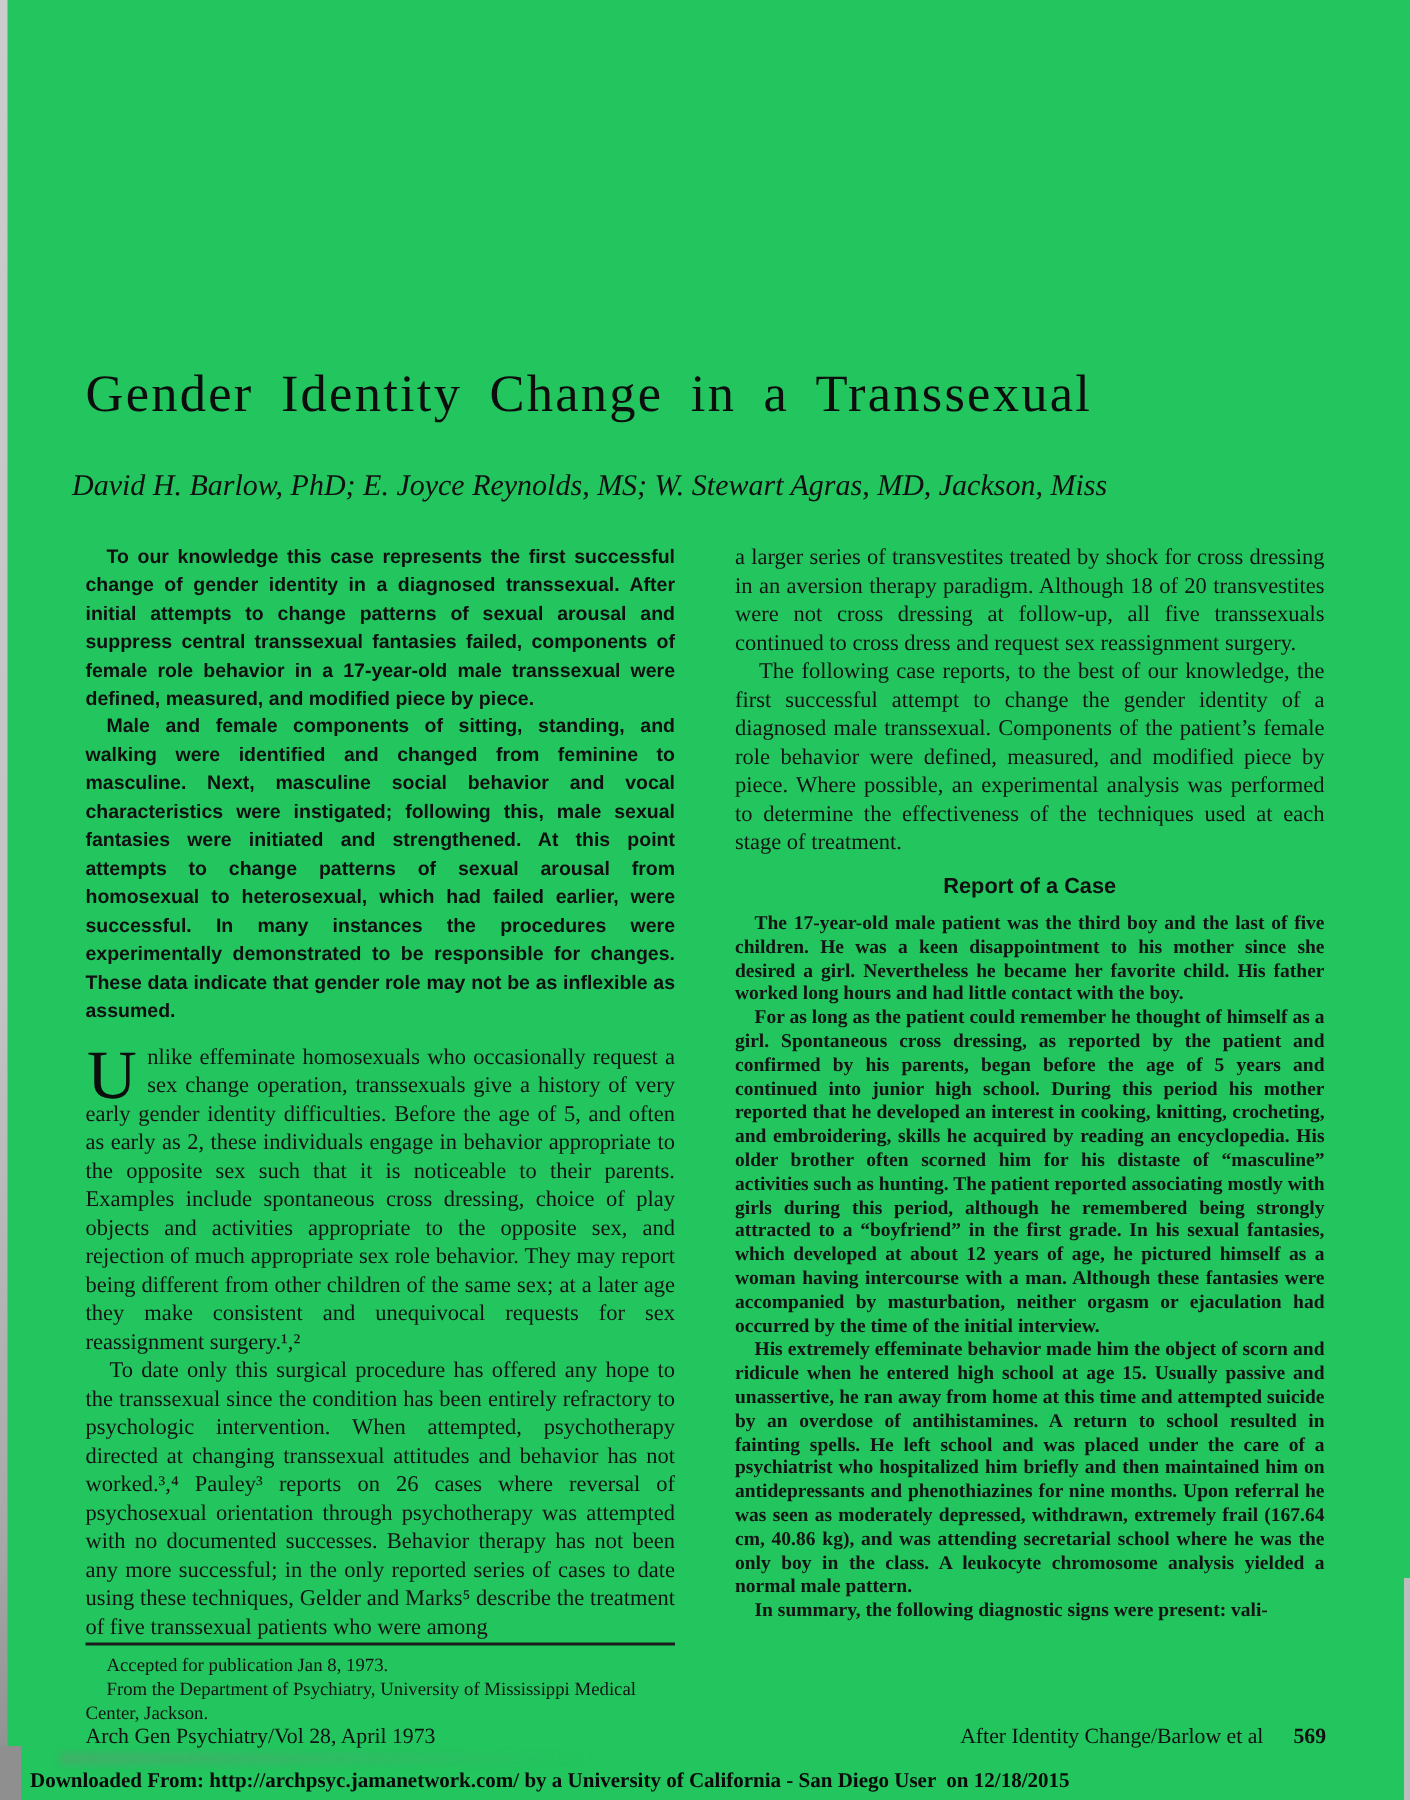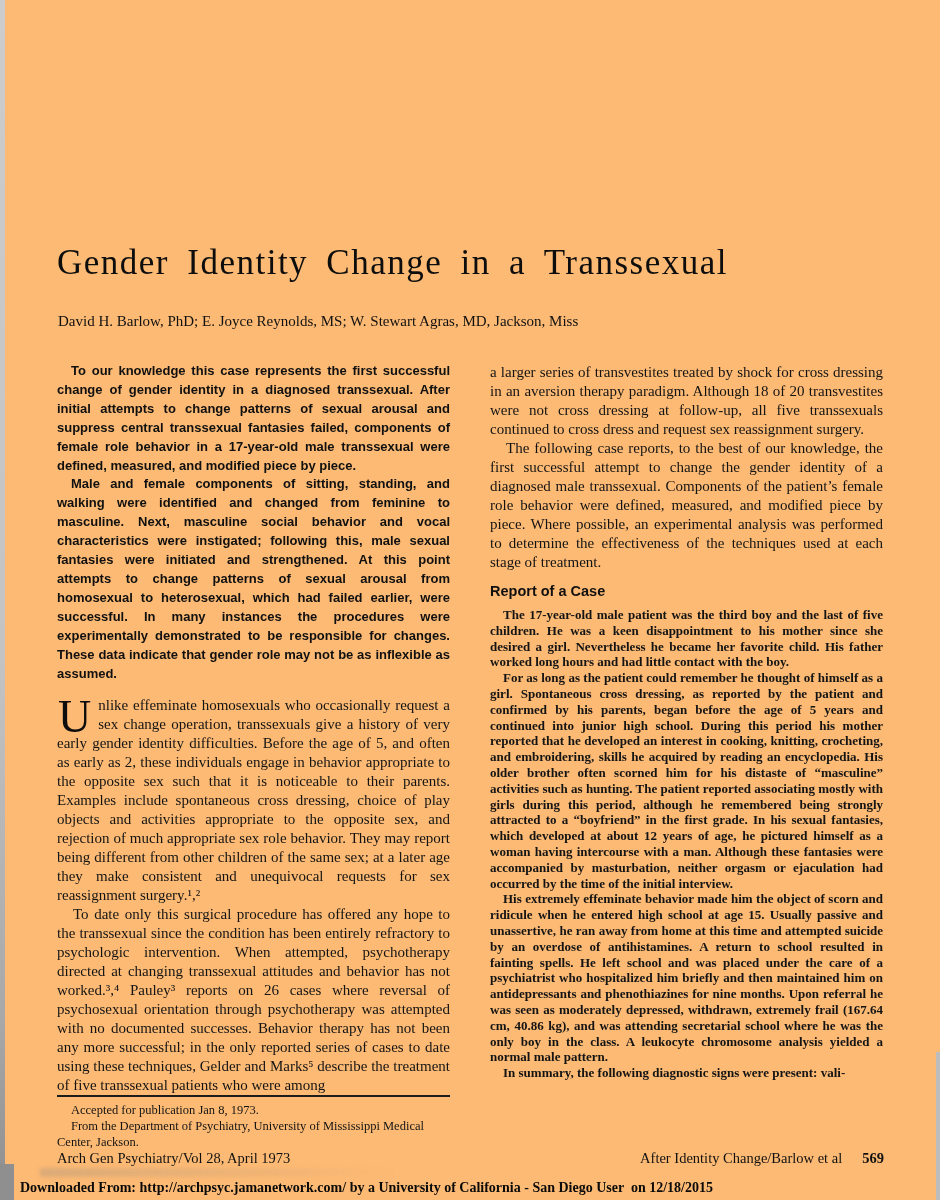--- a/index.html
+++ b/index.html
@@ -1,18 +1,18 @@
 <!DOCTYPE html>
 <html><head>
 <meta charset="utf-8">
 <style>
   html,body { margin:0; padding:0; background:#e9e9e9; }
   .page {
     position:relative; width:940px; height:1200px; margin:0 auto;
-    background:#fdba74; overflow:hidden;
+    background:#22c55e; overflow:hidden;
     font-family:"Liberation Serif", serif; color:#161616;
   }
   
   .edge-left {
     position:absolute; left:0; top:0; width:5px; height:1200px;
     background:linear-gradient(180deg,#cccccc 0%,#c3c3c3 55%,#a8a8a8 85%,#8d8d8d 100%);
   }
   .edge-corner {
     position:absolute; left:0; top:1164px; width:14px; height:36px;
     background:#8f8f8f;
@@ -26,22 +26,22 @@
     background:linear-gradient(90deg, rgba(130,130,130,0.28), rgba(130,130,130,0) 85%);
     filter:blur(2px);
   }
 
   .title {
     position:absolute; left:57px; top:243px; width:830px;
     font-size:35px; letter-spacing:1.5px; word-spacing:8px;
     font-weight:normal; color:#0d0d0d; margin:0;
   }
   .authors {
-    position:absolute; left:58px; top:313px; width:800px;
-    font-size:15px; color:#111;
+    position:absolute; left:48px; top:313px; width:800px;
+    font-size:20px; color:#111;font-style:italic;
   }
 
   .columns {
     position:absolute; left:57px; top:362px; width:826px;
     display:flex; gap:40px;
   }
   .col { width:399px; }
 
   .abstract {
     font-family:"Liberation Sans", sans-serif; font-weight:bold;
@@ -57,21 +57,21 @@
   p.dropcap { text-indent:0; }
   p.dropcap::first-letter {
     float:left; font-size:46px; line-height:35px;
     padding:3px 7px 0 1px; color:#0d0d0d;
   }
   .col-right .bodytext { margin-top:1px; }
   .col-right .bodytext p.no-indent { text-indent:0; }
 
   .section-heading {
     font-family:"Liberation Sans", sans-serif; font-weight:bold;
-    font-size:14.5px; text-align:left; margin:11px 0 8px 0; color:#101010;
+    font-size:14.5px; text-align:center; margin:11px 0 8px 0; color:#101010;
   }
   .casetext {
     font-size:13px; line-height:15.8px; text-align:justify; color:#141414;font-weight:bold;
   }
   .casetext p { margin:0; text-indent:13px; }
 
   .footnotes {
     border-top:2px solid #1c1c1c; padding-top:6px;
     font-size:12.5px; line-height:15.6px; color:#141414;
   }

